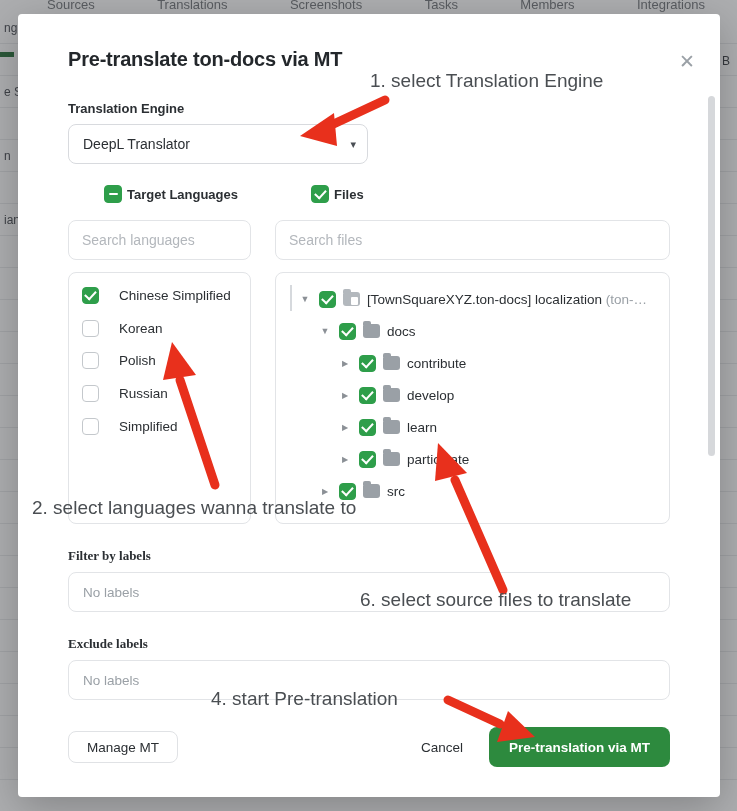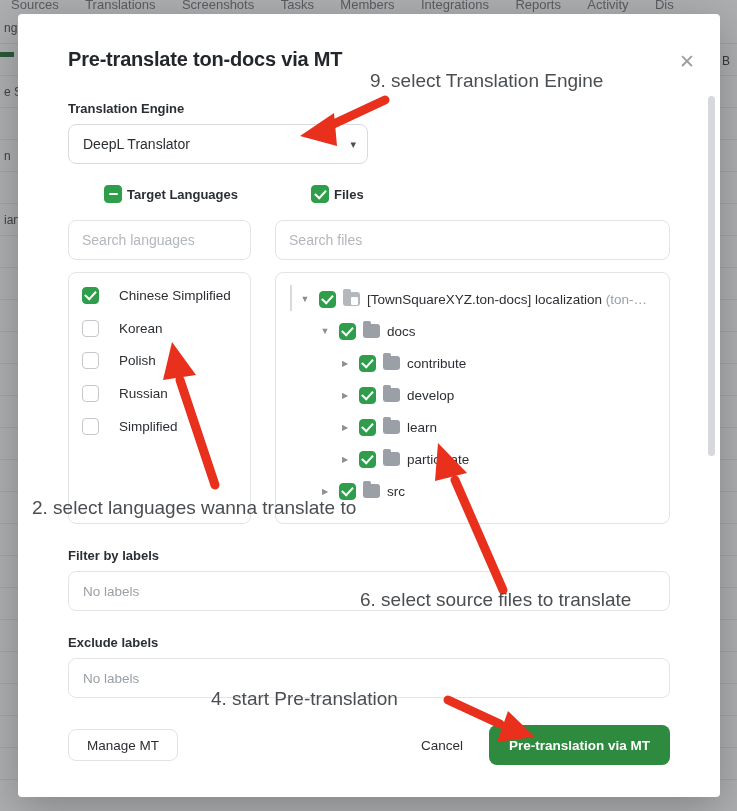--- a/index.html
+++ b/index.html
@@ -23,20 +23,21 @@
     white-space: nowrap;
   }
   .bg-nav-item {
     display: inline-block;
     font-size: 13px;
     color: #6f7377;
     padding: 0 11px;
     line-height: 12px;
     position: relative;
     top: -5px;
+    margin-left: 36px;
   }
   .bg-table {
     position: absolute; top: 12px; left: 0; right: 0; bottom: 0;
     background: #ffffff;
   }
   .bg-row {
     height: 32px;
     border-bottom: 1px solid #e9eaec;
     display: flex;
     align-items: center;
@@ -256,21 +257,21 @@
     position: absolute; right: 2px; bottom: 1px;
     width: 7px; height: 8px;
     background: #fff;
     border-radius: 1px;
   }
   .tree-label { font-size: 13.5px; color: #2b2f33; }
   .tree-label .muted { color: #9aa0a6; }
 
   
   .labels-section { margin-top: 24px; }
-  .labels-section .field-label { margin-bottom: 8px; }
+  .labels-section .field-label { margin-bottom: 8px; font-family: Liberation Serif, serif; }
   input.labels-input {
     width: 100%;
     height: 40px;
     padding: 0 14px;
     font-size: 13.5px;
     border: 1px solid #e2e4e7;
     border-radius: 8px;
     background: #fff;
     color: #2b2f33;
     font-family: "Liberation Sans", sans-serif;
@@ -529,16 +530,16 @@
     <path d="M503,590 L455,480" stroke="#e8301c" stroke-width="9" stroke-linecap="round" fill="none"></path>
     <path d="M438,443 L467,473 L435,481 Z" fill="#e8301c"></path>
   </g>
 
   <g>
     <path d="M448,700 L500,724" stroke="#e8301c" stroke-width="9" stroke-linecap="round" fill="none"></path>
     <path d="M535,737 L497,742 L508,711 Z" fill="#e8301c"></path>
   </g>
 </svg>
 
-<div class="anno-text" style="left:370px; top:70px;">9. select Translation Engine</div>
+<div class="anno-text" style="left:370px; top:70px;">1. select Translation Engine</div>
 <div class="anno-text" style="left:32px; top:497px;">2. select languages wanna translate to</div>
 <div class="anno-text" style="left:360px; top:589px;">6. select source files to translate</div>
 <div class="anno-text" style="left:211px; top:688px;">4. start Pre-translation</div>
 
 </body></html>

